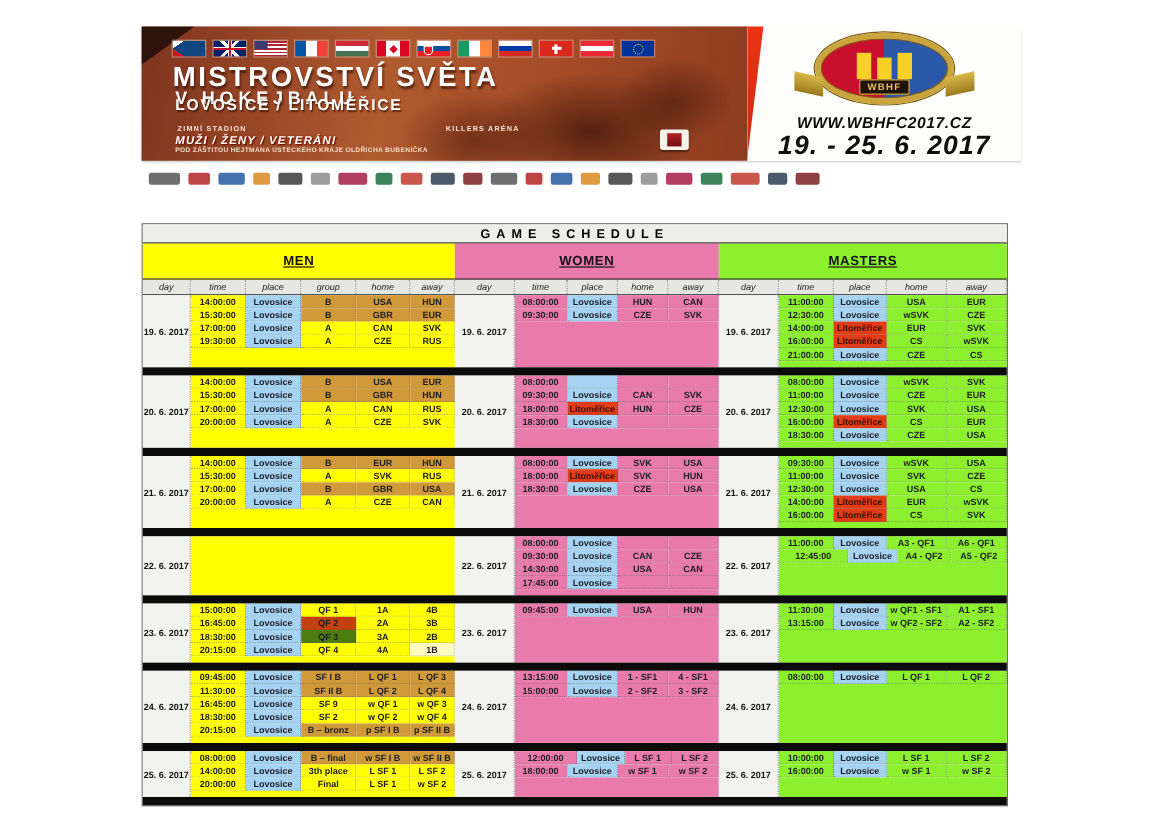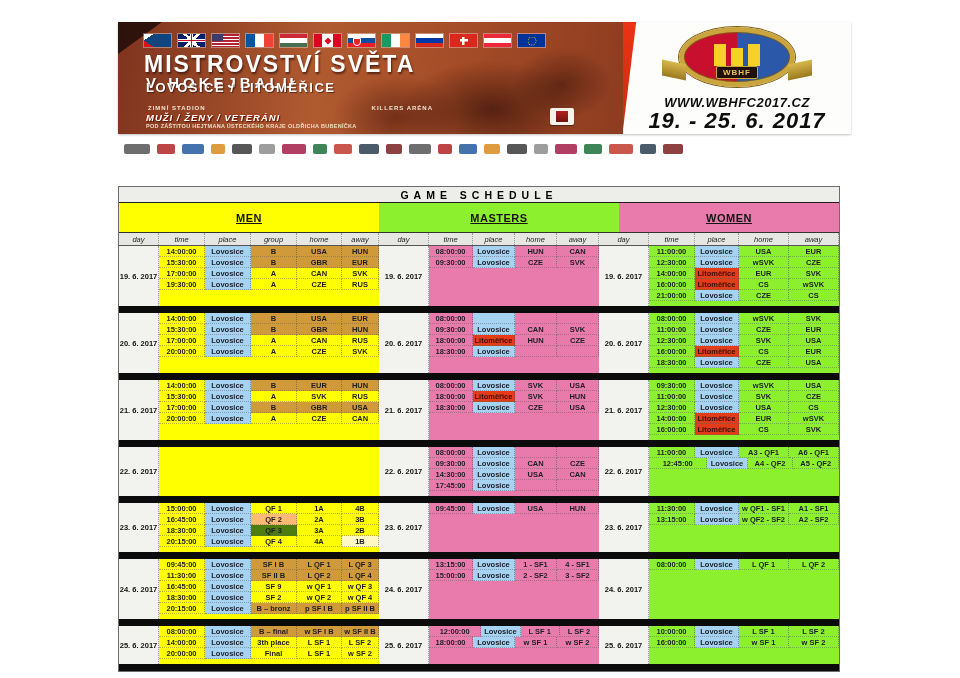--- a/index.html
+++ b/index.html
@@ -150,25 +150,25 @@
     <div class="sponsor" style="width: 16px; background: rgb(44, 62, 80);"></div>
     <div class="sponsor" style="width: 20px; background: rgb(122, 32, 32);"></div>
   </div>
 
 <div class="table">
   <div class="t-title">GAME SCHEDULE</div>
   <div class="t-sections" id="sectionHeaders">
       <div class="t-sec" style="width: 260px; background: rgb(255, 255, 0);">
         <span>MEN</span>
       </div>
+      <div class="t-sec" style="width: 220px; background: rgb(232, 123, 171);">
+        <span>WOMEN</span>
+      </div>
       <div class="t-sec" style="width: 240px; background: rgb(141, 240, 46);">
         <span>MASTERS</span>
-      </div>
-      <div class="t-sec" style="width: 220px; background: rgb(232, 123, 171);">
-        <span>WOMEN</span>
       </div>
     </div>
   <div class="t-colheads" id="colHeads">
       <div class="t-ch" style="width: 40px;">day</div>
       <div class="t-ch" style="width: 46px;">time</div>
       <div class="t-ch" style="width: 46px;">place</div>
       <div class="t-ch" style="width: 46px;">group</div>
       <div class="t-ch" style="width: 45px;">home</div>
       <div class="t-ch" style="width: 37px;">away</div>
       <div class="t-ch" style="width: 50px;">day</div>
@@ -538,21 +538,21 @@
             <div class="r">
               <div class="c" style="width: 46px; background: rgb(255, 255, 0); color: rgb(29, 29, 38);">15:00:00</div>
               <div class="c" style="width: 46px; background: rgb(165, 211, 241); color: rgb(29, 29, 38);">Lovosice</div>
               <div class="c" style="width: 46px; background: rgb(255, 255, 0); color: rgb(29, 29, 38);">QF 1</div>
               <div class="c" style="width: 45px; background: rgb(255, 255, 0); color: rgb(29, 29, 38);">1A</div>
               <div class="c" style="width: 37px; background: rgb(255, 255, 0); color: rgb(29, 29, 38);">4B</div>
             </div>
             <div class="r">
               <div class="c" style="width: 46px; background: rgb(255, 255, 0); color: rgb(29, 29, 38);">16:45:00</div>
               <div class="c" style="width: 46px; background: rgb(165, 211, 241); color: rgb(29, 29, 38);">Lovosice</div>
-              <div class="c" style="width: 46px; background: #fdba74; color: rgb(29, 29, 38);">QF 2</div>
+              <div class="c" style="width: 46px; background: #c2410c; color: rgb(29, 29, 38);">QF 2</div>
               <div class="c" style="width: 45px; background: rgb(255, 255, 0); color: rgb(29, 29, 38);">2A</div>
               <div class="c" style="width: 37px; background: rgb(255, 255, 0); color: rgb(29, 29, 38);">3B</div>
             </div>
             <div class="r">
               <div class="c" style="width: 46px; background: rgb(255, 255, 0); color: rgb(29, 29, 38);">18:30:00</div>
               <div class="c" style="width: 46px; background: rgb(165, 211, 241); color: rgb(29, 29, 38);">Lovosice</div>
               <div class="c" style="width: 46px; background: #4d7c0f; color: rgb(29, 29, 38);">QF 3</div>
               <div class="c" style="width: 45px; background: rgb(255, 255, 0); color: rgb(29, 29, 38);">3A</div>
               <div class="c" style="width: 37px; background: rgb(255, 255, 0); color: rgb(29, 29, 38);">2B</div>
             </div>

